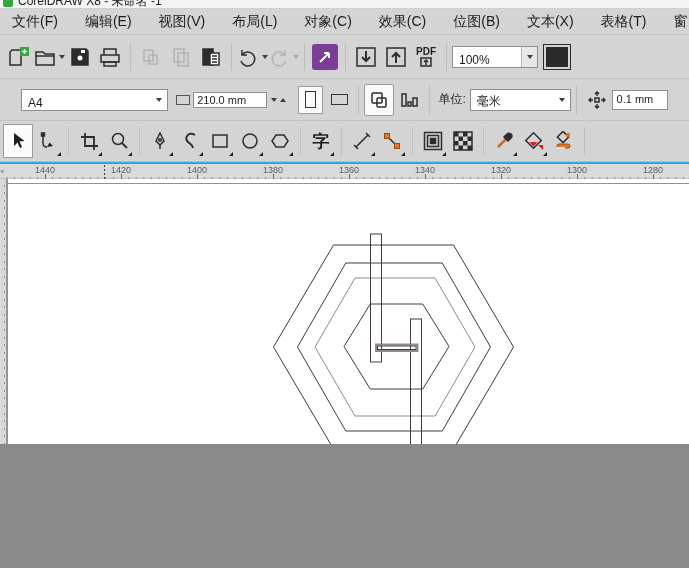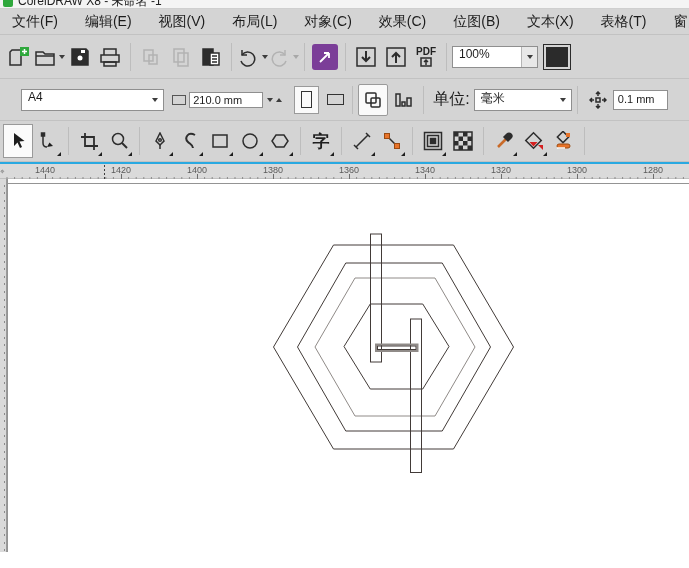--- a/index.html
+++ b/index.html
@@ -1,17 +1,17 @@
 <!DOCTYPE html>
 <html><head>
 <meta charset="utf-8">
 <style>
   html,body{margin:0;padding:0;background:#8a8a8a;}
   *{box-sizing:border-box;}
-  .app{position:relative;width:689px;height:568px;overflow:hidden;background:#fff;
+  .app{position:relative;width:689px;height:444px;overflow:hidden;background:#fff;
        font-family:"Liberation Sans","DejaVu Sans",sans-serif;color:#1c1c1c;}
   
   .titlebar{height:9px;background:#f4f4f4;overflow:hidden;position:relative;border-bottom:1px solid #cfcfcf;}
   .titlebar .logo{position:absolute;left:3px;top:-3px;width:10px;height:10px;background:#2fa83c;border-radius:2px;}
   .titlebar .title{position:absolute;left:18px;top:-7px;font-size:12px;color:#222;white-space:nowrap;}
   
   .menubar{height:26px;background:#d4d4d4;display:flex;align-items:center;padding-left:2px;border-bottom:1px solid #c2c2c2;}
   .menu-item{font-size:14px;padding:12px 10px;margin-right:7px;line-height:25px;white-space:nowrap;cursor:default;}
   
   .toolbar{height:44px;background:#d4d4d4;display:flex;align-items:center;padding:0 4px;border-bottom:1px solid #c2c2c2;}
@@ -19,36 +19,36 @@
   .ti svg{stroke:#2d2d2d;fill:none;stroke-width:1.5;}
   .ti.dis svg{stroke:#b2b2b2;}
   .sep{width:1px;height:28px;background:#bdbdbd;margin:0 5px;flex:0 0 1px;}
   .tri-d{width:0;height:0;border-left:3.5px solid transparent;border-right:3.5px solid transparent;border-top:4px solid #3c3c3c;display:inline-block;}
   .tri-u{width:0;height:0;border-left:3.5px solid transparent;border-right:3.5px solid transparent;border-bottom:4px solid #3c3c3c;display:inline-block;}
   .tri-d.gray{border-top-color:#a8a8a8;}
   .drop{margin-left:3px;}
   .launcher{width:26px;height:26px;background:#7b3e98;border-radius:3px;display:flex;align-items:center;justify-content:center;}
   .pdfbox{display:flex;flex-direction:column;align-items:center;line-height:10px;}
   .pdfbox .pdftxt{font-size:10px;font-weight:bold;color:#222;}
-  .combo{height:22px;background:#fff;border:1px solid #8f8f8f;display:flex;align-items:flex-start;font-size:12px;}
+  .combo{height:22px;background:#fff;border:1px solid #8f8f8f;display:flex;align-items:flex-end;font-size:12px;}
   .combo .val{flex:1;padding:0 6px;white-space:nowrap;overflow:hidden;}
   .combo .arrow{width:16px;height:100%;border-left:1px solid #b5b5b5;display:flex;align-items:center;justify-content:center;background:#e8e8e8;}
   .fullscreen{width:22px;height:20px;background:#2b2b2b;border:2px solid #2b2b2b;box-shadow:0 0 0 2px #d4d4d4,0 0 0 3px #2b2b2b;margin-left:8px;margin-right:4px;}
   
   .propbar{height:42px;background:#d4d4d4;display:flex;align-items:center;padding:0 21px;border-bottom:1px solid #c2c2c2;}
   .sizeblock{display:flex;flex-direction:column;justify-content:center;gap:10px;margin-left:8px;}
   .sizerow{display:flex;align-items:center;height:16px;}
   .szicon{width:14px;height:10px;border:1px solid #555;margin-right:3px;}
   .szicon.v{width:9px;height:13px;}
   .szfield{width:74px;height:16px;background:#fff;border:1px solid #8f8f8f;font-size:11px;padding:0 3px;line-height:14px;}
   .spin{display:flex;gap:3px;margin-left:4px;align-items:center;}
   .pgbtn{width:26px;height:28px;display:flex;align-items:center;justify-content:center;margin-left:4px;}
   .pgbtn.sel,.ti.selbox{background:#fafafa;border:1px solid #9a9a9a;}
   .prect{border:1.5px solid #333;}
-  .label{font-size:16px;margin:0 4px;white-space:nowrap;}
+  .label{font-size:12px;margin:0 4px;white-space:nowrap;}
   .nudgefield{width:58px;height:20px;background:#fff;border:1px solid #8f8f8f;font-size:11px;padding:2px 4px;}
   
   .toolbox{height:41px;background:#d4d4d4;display:flex;align-items:center;padding:0 3px;border-bottom:1px solid #c2c2c2;}
   .tb{width:30px;height:34px;display:flex;align-items:center;justify-content:center;position:relative;}
   .tb svg{stroke:#2d2d2d;fill:none;stroke-width:1.5;}
   .tb.fly::after{content:"";position:absolute;right:2px;bottom:2px;border-left:4px solid transparent;border-bottom:4px solid #1e1e1e;}
   .tb.sel{background:#fbfbfb;border:1px solid #9a9a9a;}
   .tb .glyph{font-size:17px;font-weight:bold;color:#1e1e1e;line-height:1;}
   
   .tabbar{height:16px;background:#d0d0d0;display:flex;align-items:stretch;}

